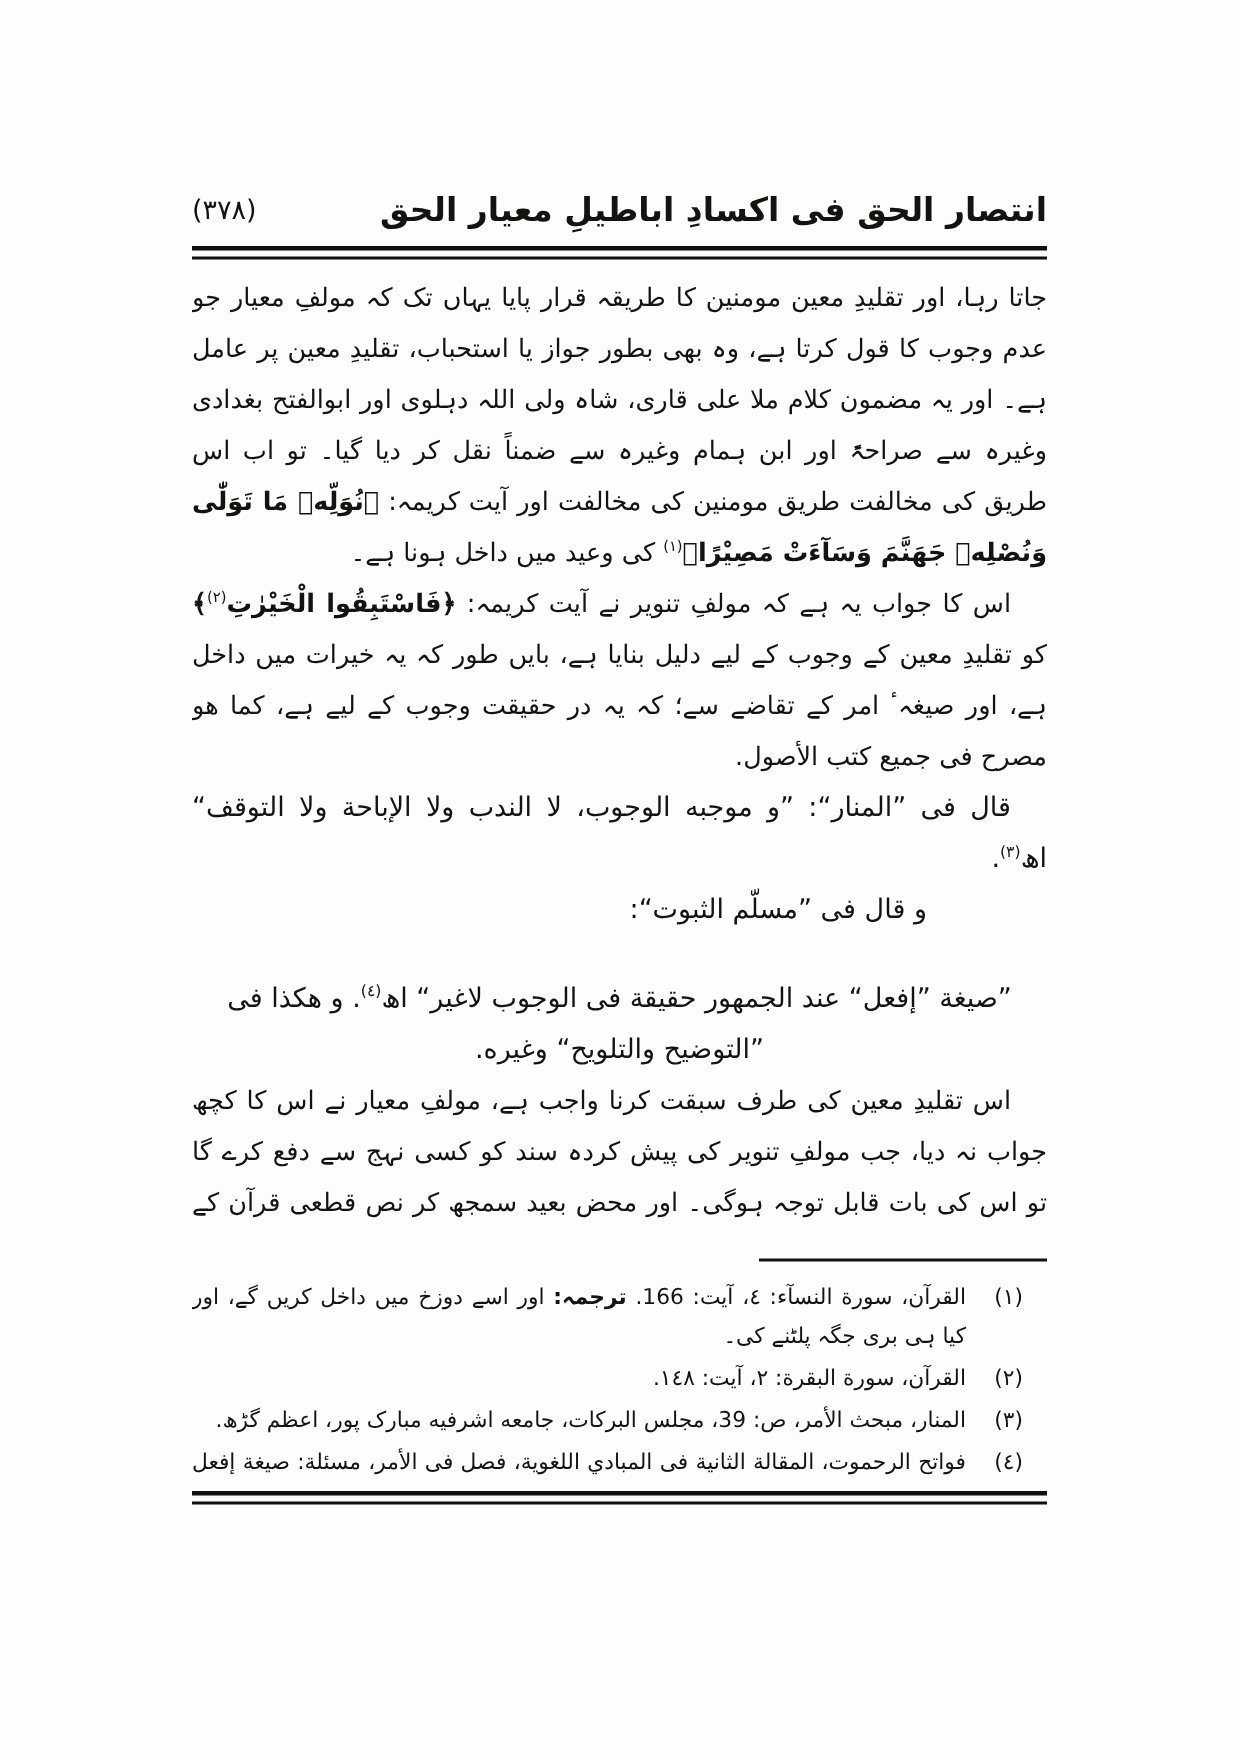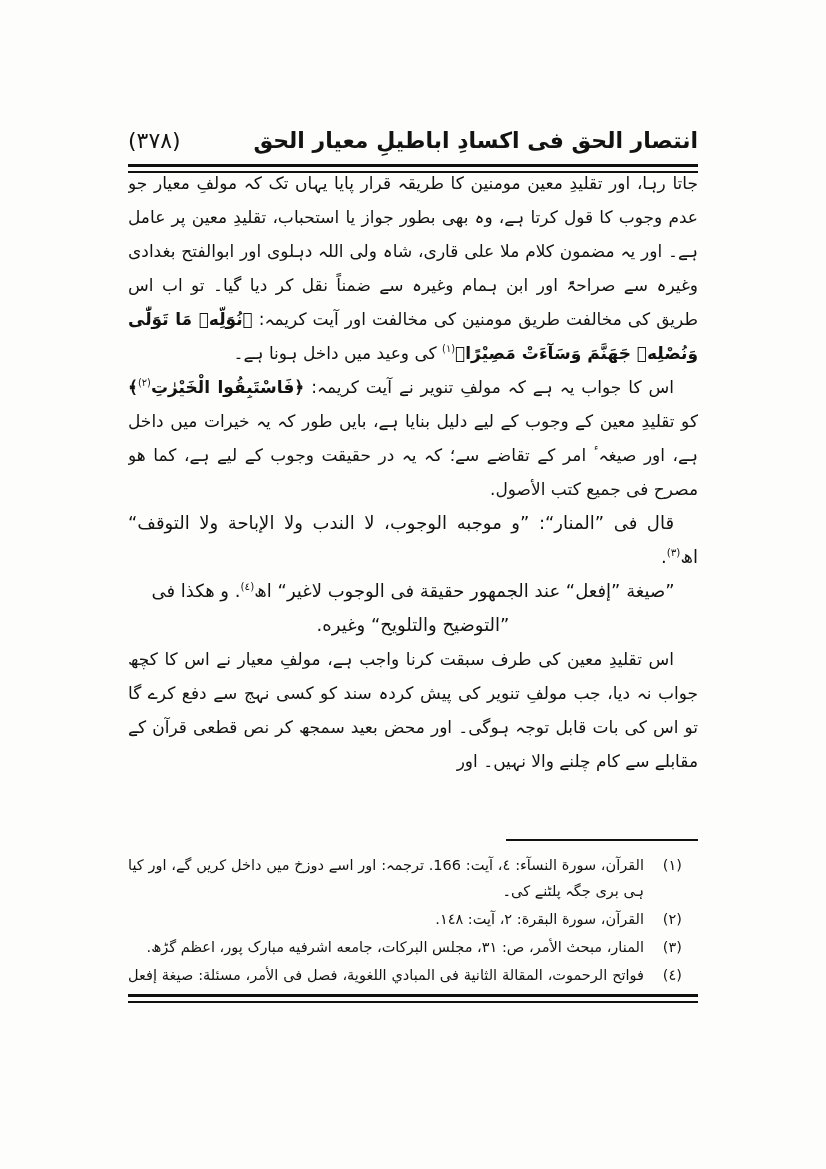--- a/index.html
+++ b/index.html
@@ -17,40 +17,40 @@
     display:flex;flex-direction:row;align-items:flex-end;
     direction:rtl;
   }
   .book-title{
     flex:1;text-align:right;
     font-weight:bold;font-size:22px;line-height:34px;
     letter-spacing:-0.5px;
   }
   .page-number{
     flex:none;text-align:left;direction:rtl;
-    font-size:22px;line-height:34px;
+    font-size:18px;line-height:34px;
   }
   .dbl-rule{
     position:absolute;left:128px;width:570px;height:4px;
     border-top:3px solid #101010;border-bottom:2px solid #101010;
   }
   .rule-top{top:164px;}
   .rule-bottom{top:994px;}
   .body-text{
-    position:absolute;top:166px;left:128px;width:570px;height:640px;
+    position:absolute;top:182px;left:128px;width:570px;height:640px;
     overflow:hidden;
     direction:rtl;text-align:justify;
     font-size:17px;line-height:34px;
   }
   .para{margin:0;padding:0;text-align:justify;}
   .para.indent{text-indent:24px;}
-  .para.center{text-align:center;}
+  .para.center{text-align:center;margin-top:25px;}
   .para.right-short{text-align:right;text-indent:80px;}
   .para.arabic{font-size:18px;}
-  .b{font-weight:normal;}
+  .b{font-weight:bold;}
   .verse{font-weight:bold;}
   sup{font-size:0.58em;line-height:0;}
   .fn-sep{
     position:absolute;top:839px;right:128px;width:192px;
     border-top:2px solid #111;
   }
   .footnotes{
     position:absolute;top:852px;left:128px;width:570px;height:138px;
     overflow:hidden;
     direction:rtl;
@@ -69,38 +69,39 @@
     <div class="book-title">انتصار الحق فی اکسادِ اباطیلِ معیار الحق</div>
     <div class="page-number">(۳۷۸)</div>
   </div>
 
   <div class="dbl-rule rule-top"></div>
 
   <div class="body-text">
       <p class="para"><span>جاتا رہا، اور تقلیدِ معین مومنین کا طریقہ قرار پایا یہاں تک کہ مولفِ معیار جو عدم وجوب کا قول کرتا ہے، وہ بھی بطور جواز یا استحباب، تقلیدِ معین پر عامل ہے۔ اور یہ مضمون کلام ملا علی قاری، شاہ ولی اللہ دہلوی اور ابوالفتح بغدادی وغیرہ سے صراحۃً اور ابن ہمام وغیرہ سے ضمناً نقل کر دیا گیا۔ تو اب اس طریق کی مخالفت طریق مومنین کی مخالفت اور آیت کریمہ: </span><span class="verse">﴿نُوَلِّهٖ مَا تَوَلّٰی وَنُصْلِهٖ جَهَنَّمَ وَسَآءَتْ مَصِیْرًا﴾</span><sup>(١)</sup><span> کی وعید میں داخل ہونا ہے۔</span></p>
       <p class="para indent"><span>اس کا جواب یہ ہے کہ مولفِ تنویر نے آیت کریمہ: </span><span class="verse">﴿فَاسْتَبِقُوا الْخَیْرٰتِ</span><sup>(٢)</sup><span class="verse">﴾</span><span> کو تقلیدِ معین کے وجوب کے لیے دلیل بنایا ہے، بایں طور کہ یہ خیرات میں داخل ہے، اور صیغہٴ امر کے تقاضے سے؛ کہ یہ در حقیقت وجوب کے لیے ہے، کما ھو مصرح فی جمیع کتب الأصول.</span></p>
       <p class="para indent arabic"><span>قال فی ”المنار“: ”و موجبه الوجوب، لا الندب ولا الإباحة ولا التوقف“ اھ</span><sup>(٣)</sup><span>.</span></p>
+      <p class="para arabic right-short"><span>و قال فی ”مسلّم الثبوت“:</span></p>
       <p class="para arabic center"><span>”صیغة ”إفعل“ عند الجمهور حقیقة فی الوجوب لاغیر“ اھ</span><sup>(٤)</sup><span>. و هکذا فی ”التوضیح والتلویح“ وغیره.</span></p>
       <p class="para indent"><span>اس تقلیدِ معین کی طرف سبقت کرنا واجب ہے، مولفِ معیار نے اس کا کچھ جواب نہ دیا، جب مولفِ تنویر کی پیش کردہ سند کو کسی نہج سے دفع کرے گا تو اس کی بات قابل توجہ ہوگی۔ اور محض بعید سمجھ کر نص قطعی قرآن کے مقابلے سے کام چلنے والا نہیں۔ اور </span></p>
     </div>
 
   <div class="fn-sep"></div>
 
   <div class="footnotes">
       <div class="footnote">
         <div class="fn-marker">(١)</div>
         <div class="fn-text"><span>القرآن، سورة النسآء: ٤، آیت: 166. </span><span class="b">ترجمہ:</span><span> اور اسے دوزخ میں داخل کریں گے، اور کیا ہی بری جگہ پلٹنے کی۔</span></div>
       </div>
       <div class="footnote">
         <div class="fn-marker">(٢)</div>
         <div class="fn-text"><span>القرآن، سورة البقرة: ٢، آیت: ١٤٨.</span></div>
       </div>
       <div class="footnote">
         <div class="fn-marker">(٣)</div>
-        <div class="fn-text"><span>المنار، مبحث الأمر، ص: ٣١، مجلس البرکات، جامعه اشرفیه مبارک پور، اعظم گڑھ.</span></div>
+        <div class="fn-text"><span>المنار، مبحث الأمر، ص: 39، مجلس البرکات، جامعه اشرفیه مبارک پور، اعظم گڑھ.</span></div>
       </div>
       <div class="footnote">
         <div class="fn-marker">(٤)</div>
         <div class="fn-text"><span>فواتح الرحموت، المقالة الثانیة فی المبادي اللغویة، فصل فی الأمر، مسئلة: صیغة إفعل عند الجمهور حقیقة فی الوجوب لاغیر، جلد: ١، ص: ٣٩٦، دار الکتب العلمیة، بیروت، لبنان.</span></div>
       </div>
     </div>
 
   <div class="dbl-rule rule-bottom"></div>
 
 </div>

